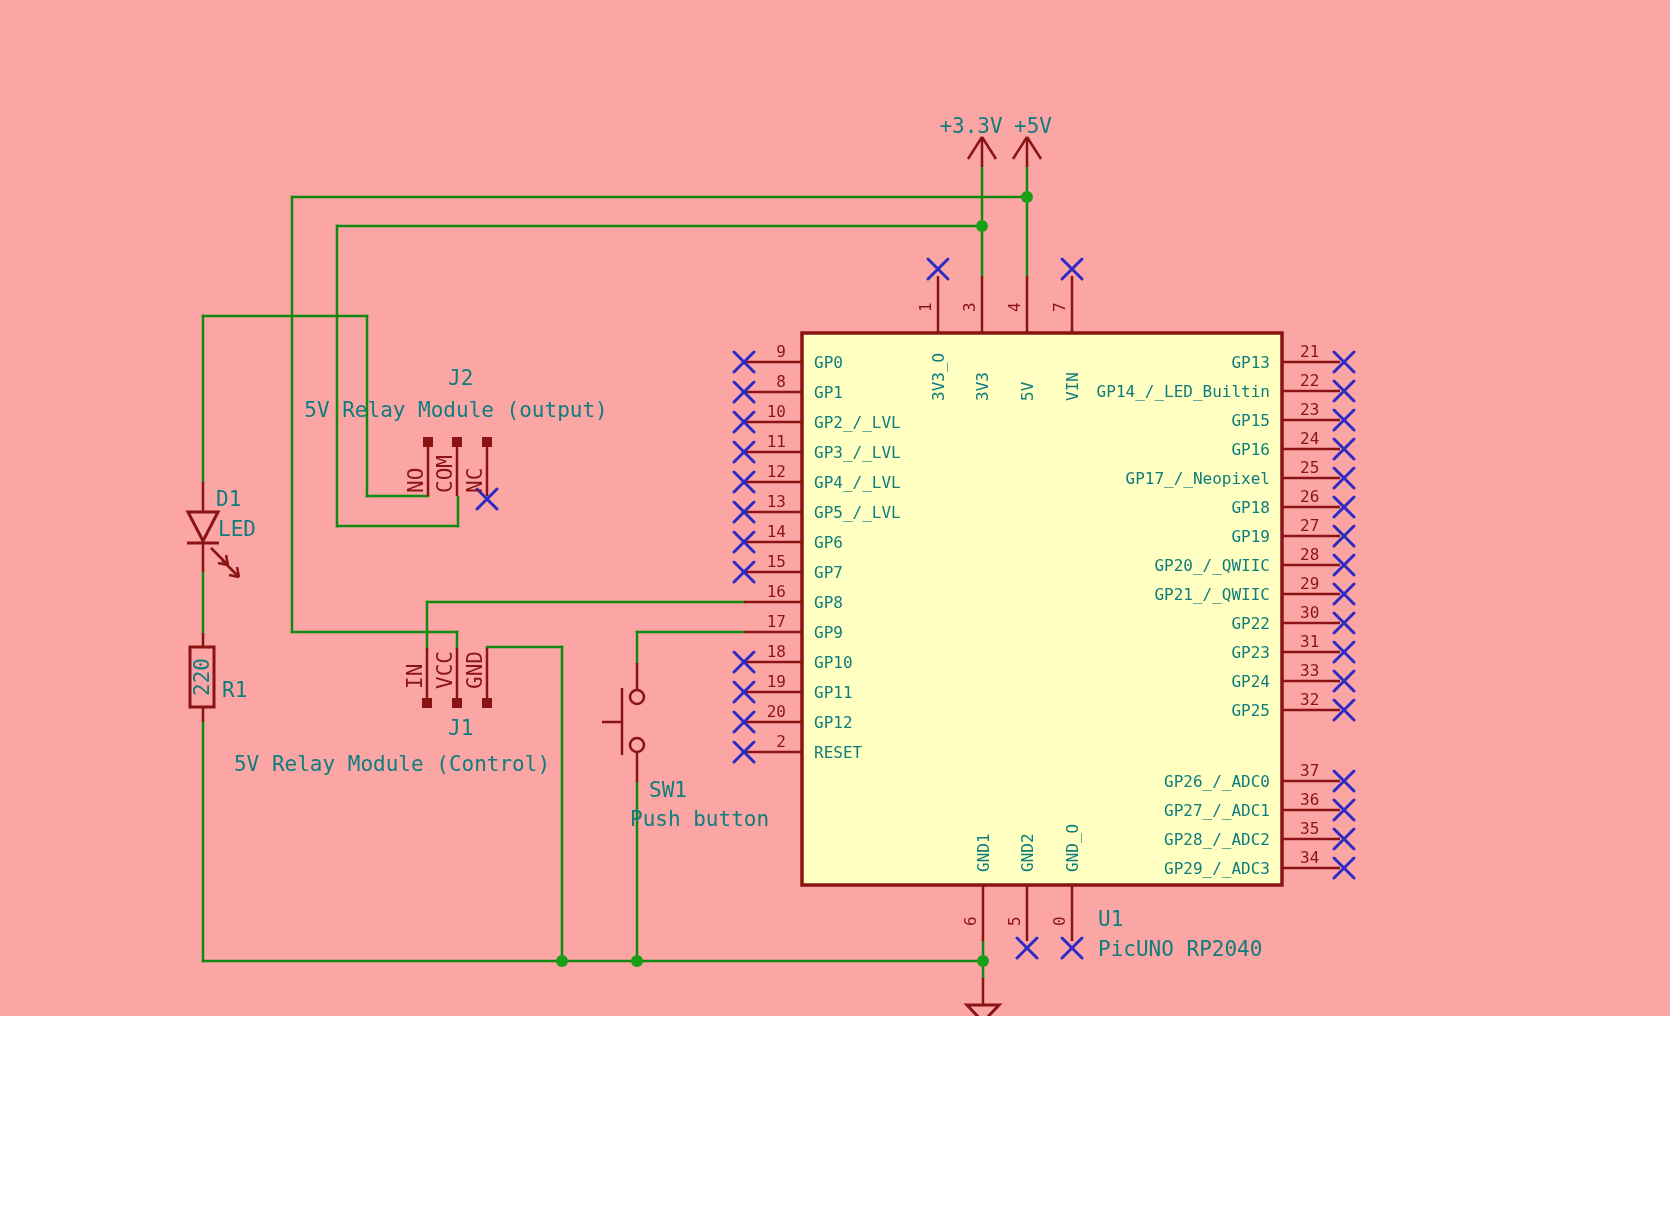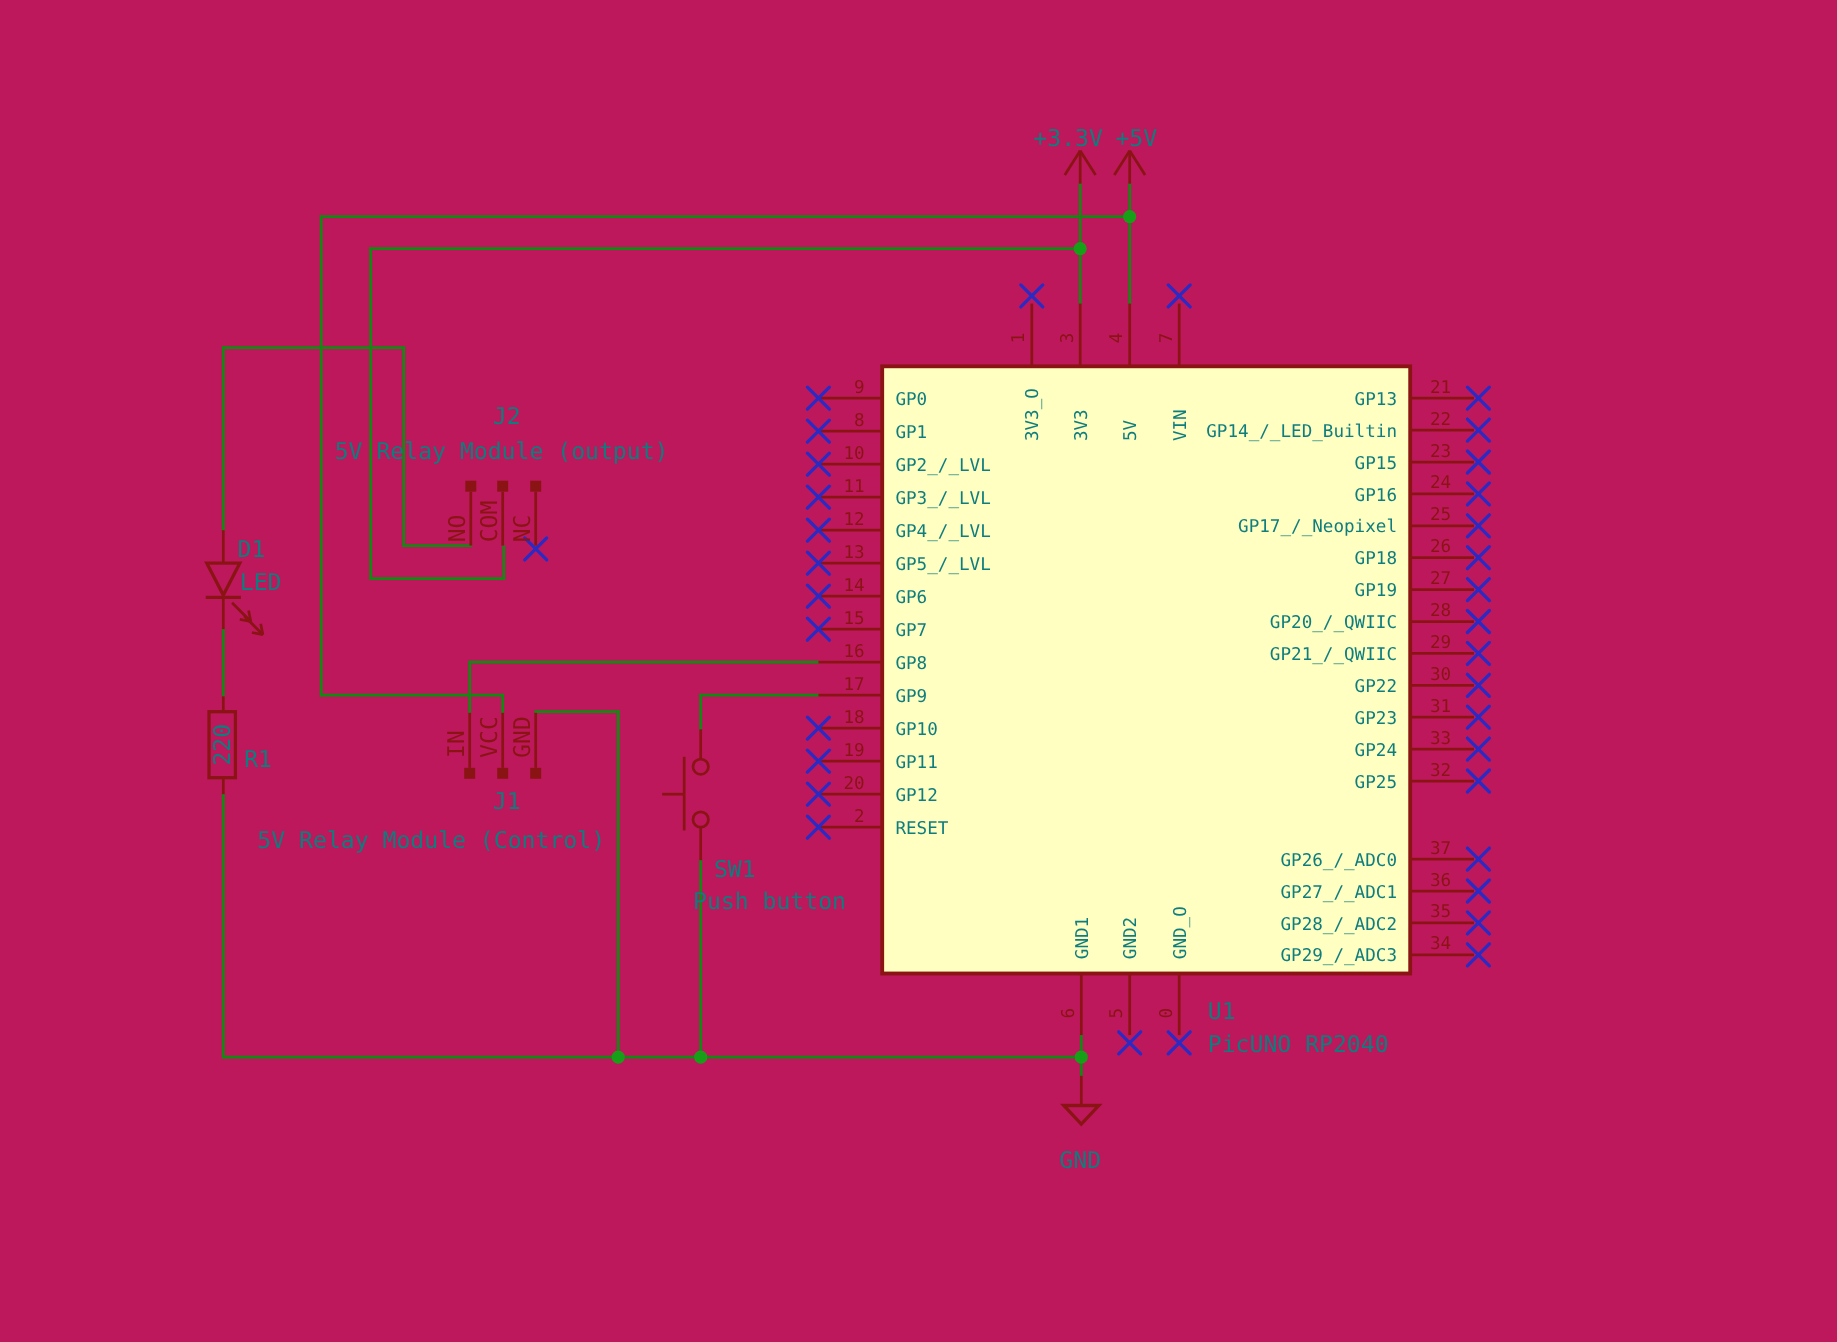--- a/index.html
+++ b/index.html
@@ -1,16 +1,16 @@
 <!DOCTYPE html>
 <html><head>
 <meta charset="utf-8">
 <style>
   html,body{margin:0;padding:0;background:#ffffff;}
-  .canvas{position:relative;width:1670px;height:1220px;background:#be185d;overflow:hidden;}
+  .canvas{position:relative;width:1670px;height:1016px;background:#fca5a5;overflow:hidden;}
   svg{display:block;}
   svg text{font-family:"DejaVu Sans Mono","Liberation Mono",monospace;}
   .wire{stroke:#118A11;stroke-width:2.5;stroke-linecap:square;fill:none;}
   .pin{stroke:#8A1414;stroke-width:2.5;stroke-linecap:butt;fill:none;}
   .outline{stroke:#8A1414;stroke-width:3;fill:none;}
   .thin{stroke:#8A1414;stroke-width:2.5;fill:none;}
   .icbox{fill:#FFFFC2;stroke:#8A1414;stroke-width:3.5;}
   .pad{fill:#8A1414;}
   .junction{fill:#17A017;stroke:none;}
   .nc{stroke:#2B2BC4;stroke-width:3;stroke-linecap:round;}

